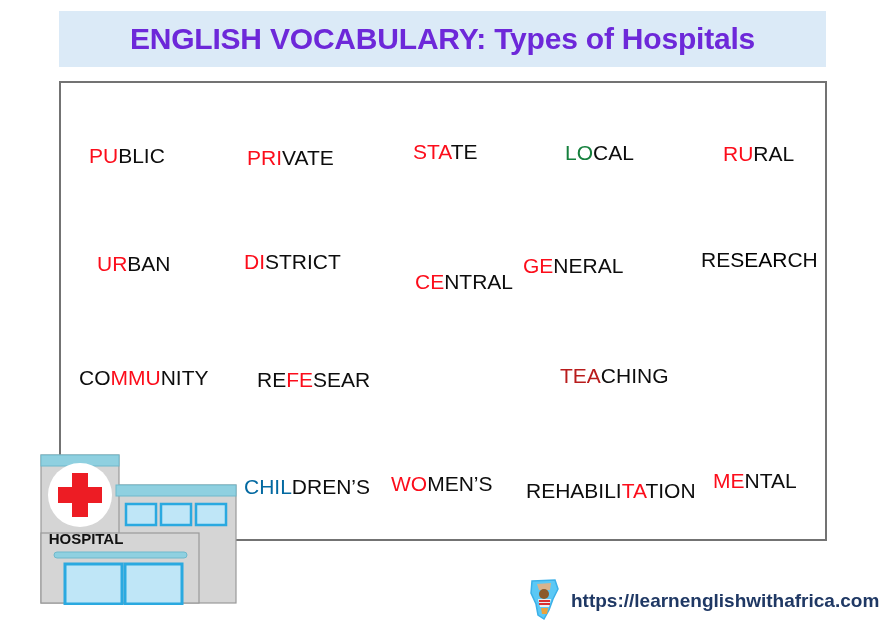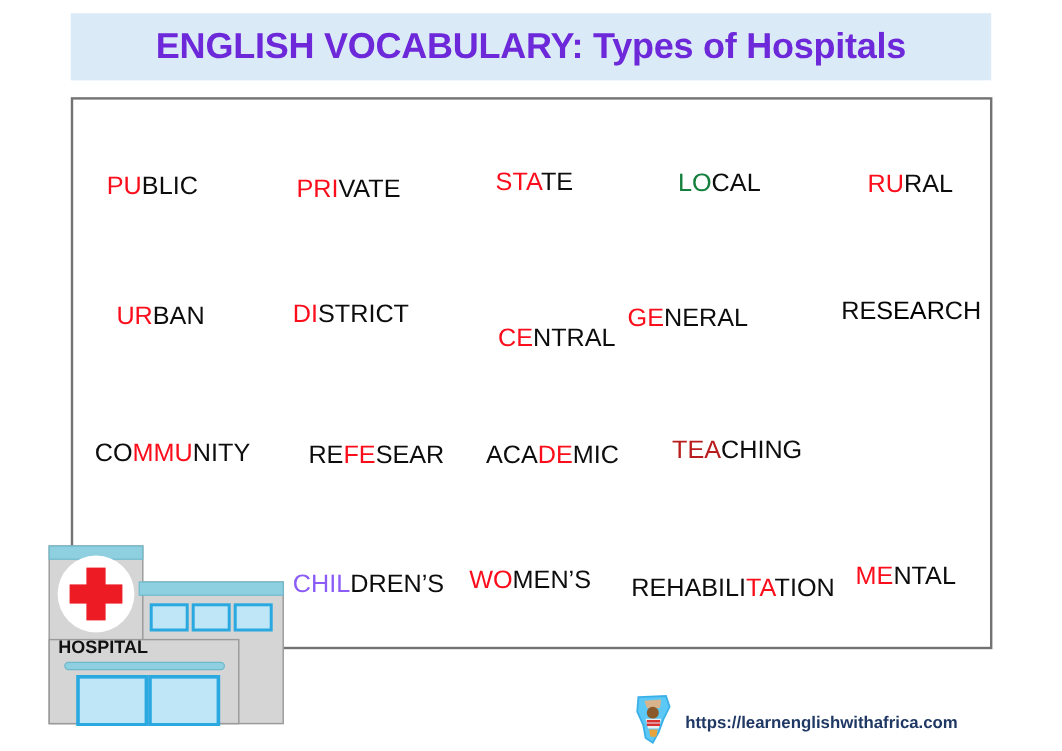--- a/index.html
+++ b/index.html
@@ -76,21 +76,21 @@
   
   #footer {
     position: absolute;
     left: 525px;
     top: 577px;
     display: flex;
     align-items: center;
     gap: 6px;
   }
   #footer-url {
-    font-size: 14px;
+    font-size: 19px;
     font-weight: bold;
     color: #1f3864;
     white-space: nowrap;
   }
 </style>
 </head>
 <body>
 
 <div id="title-bar">
   <div id="title-text">ENGLISH VOCABULARY: Types of Hospitals</div>
@@ -103,23 +103,22 @@
       <div class="word" style="left: 352px; top: 58px;"><span class="hl" style="color: rgb(252, 13, 27);">STA</span><span>TE</span></div>
       <div class="word" style="left: 504px; top: 59px;"><span class="hl" style="color: #15803d;">LO</span><span>CAL</span></div>
       <div class="word" style="left: 650px; top: 60px; margin-left: 12px;"><span class="hl" style="color: rgb(252, 13, 27);">RU</span><span>RAL</span></div>
       <div class="word" style="left: 36px; top: 170px;"><span class="hl" style="color: rgb(252, 13, 27);">UR</span><span>BAN</span></div>
       <div class="word" style="left: 183px; top: 168px;"><span class="hl" style="color: rgb(252, 13, 27); margin-top: 17px;">DI</span><span>STRICT</span></div>
       <div class="word" style="left: 354px; top: 188px;"><span class="hl" style="color: rgb(252, 13, 27);">CE</span><span>NTRAL</span></div>
       <div class="word" style="left: 462px; top: 172px; text-align: center;"><span class="hl" style="color: rgb(252, 13, 27);">GE</span><span>NERAL</span></div>
       <div class="word" style="left: 640px; top: 166px;"><span>RE</span><span class="hl" style="color: #000000;">SEAR</span><span>CH</span></div>
       <div class="word" style="left: 18px; top: 284px;"><span>CO</span><span class="hl" style="color: rgb(252, 13, 27);">MMU</span><span>NITY</span></div>
       <div class="word" style="left: 196px; top: 286px;"><span>RE</span><span class="hl" style="color: rgb(252, 13, 27);">FE</span><span>SEAR</span></div>
-      <div class="word" style="left: 344px; top: 286px;"><span>ACA</span><span class="hl" style="color: rgb(252, 13, 27);">DE</span><span>MIC</span></div>
       <div class="word" style="left: 499px; top: 282px;"><span class="hl" style="color: #b91c1c; margin-top: 24px;">TEA</span><span>CHING</span></div>
-      <div class="word" style="left: 183px; top: 393px;"><span class="hl" style="color: #8b5cf6;">CHIL</span><span>DREN’S</span></div>
+      <div class="word" style="left: 183px; top: 393px;"><span class="hl" style="color: #0369a1;">CHIL</span><span>DREN’S</span></div>
       <div class="word" style="left: 330px; top: 390px;"><span class="hl" style="color: rgb(252, 13, 27);">WO</span><span>MEN’S</span></div>
       <div class="word" style="left: 465px; top: 397px;"><span>REHABILI</span><span class="hl" style="color: rgb(252, 13, 27);">TA</span><span>TION</span></div>
       <div class="word" style="left: 652px; top: 387px;"><span class="hl" style="color: rgb(252, 13, 27);">ME</span><span>NTAL</span></div>
     </div>
 </div>
 
 <div id="hospital">
   <svg viewBox="0 0 201 158" width="201" height="158" xmlns="http://www.w3.org/2000/svg">
 
     <rect x="78" y="38" width="120" height="118" fill="#d5d5d5" stroke="#9a9a9a" stroke-width="1.2"></rect>

